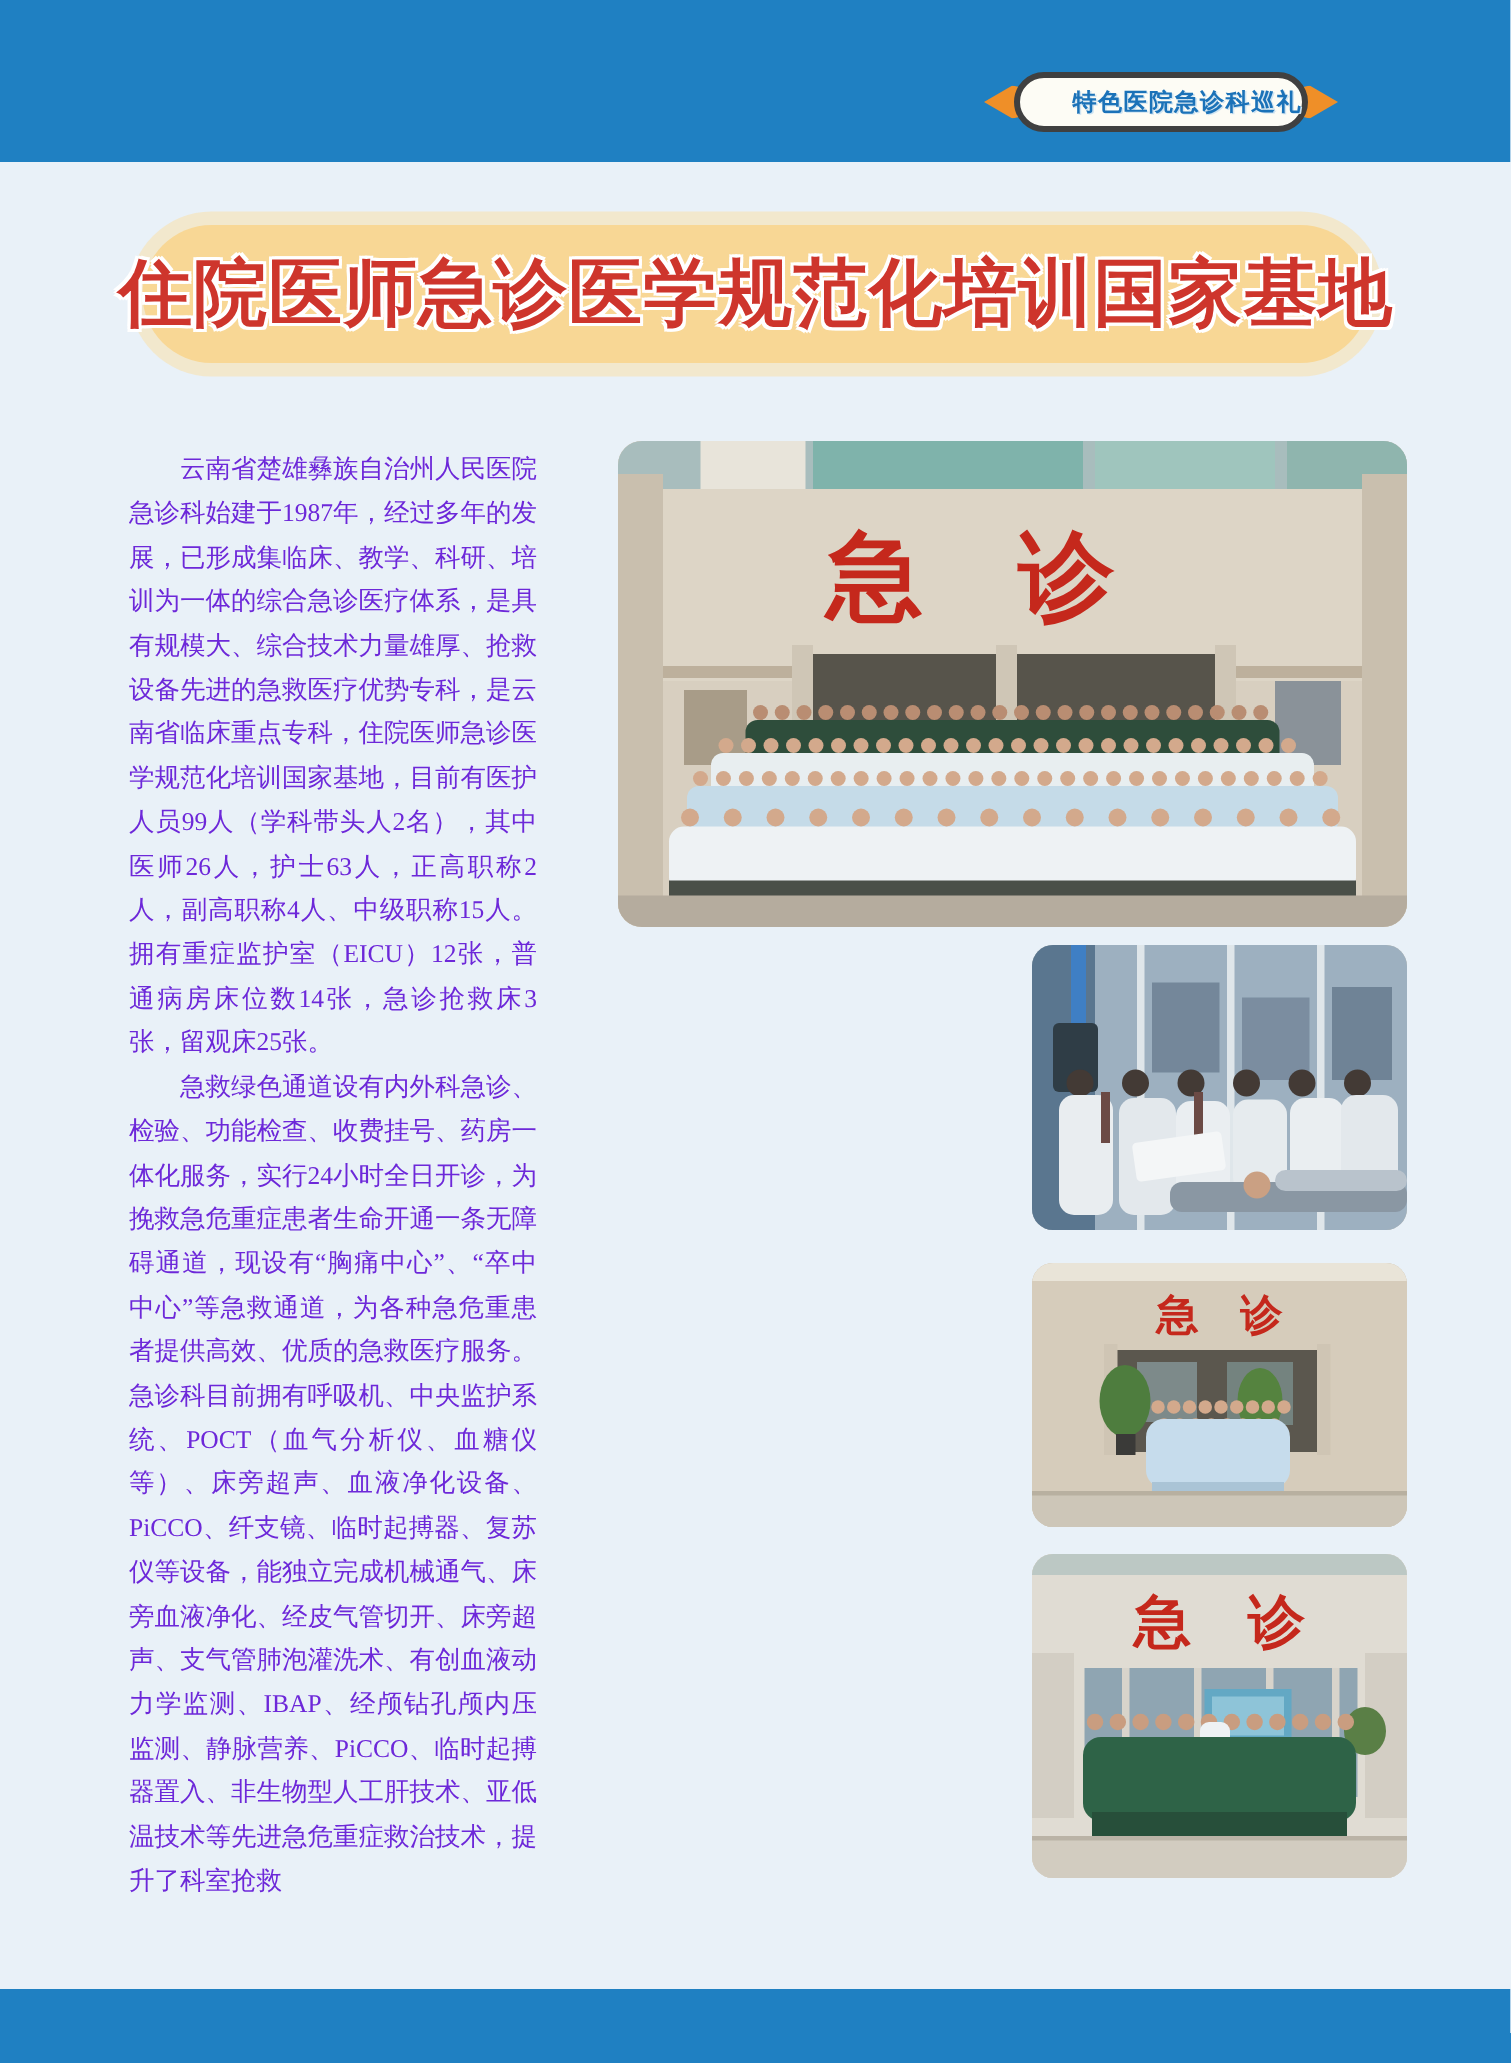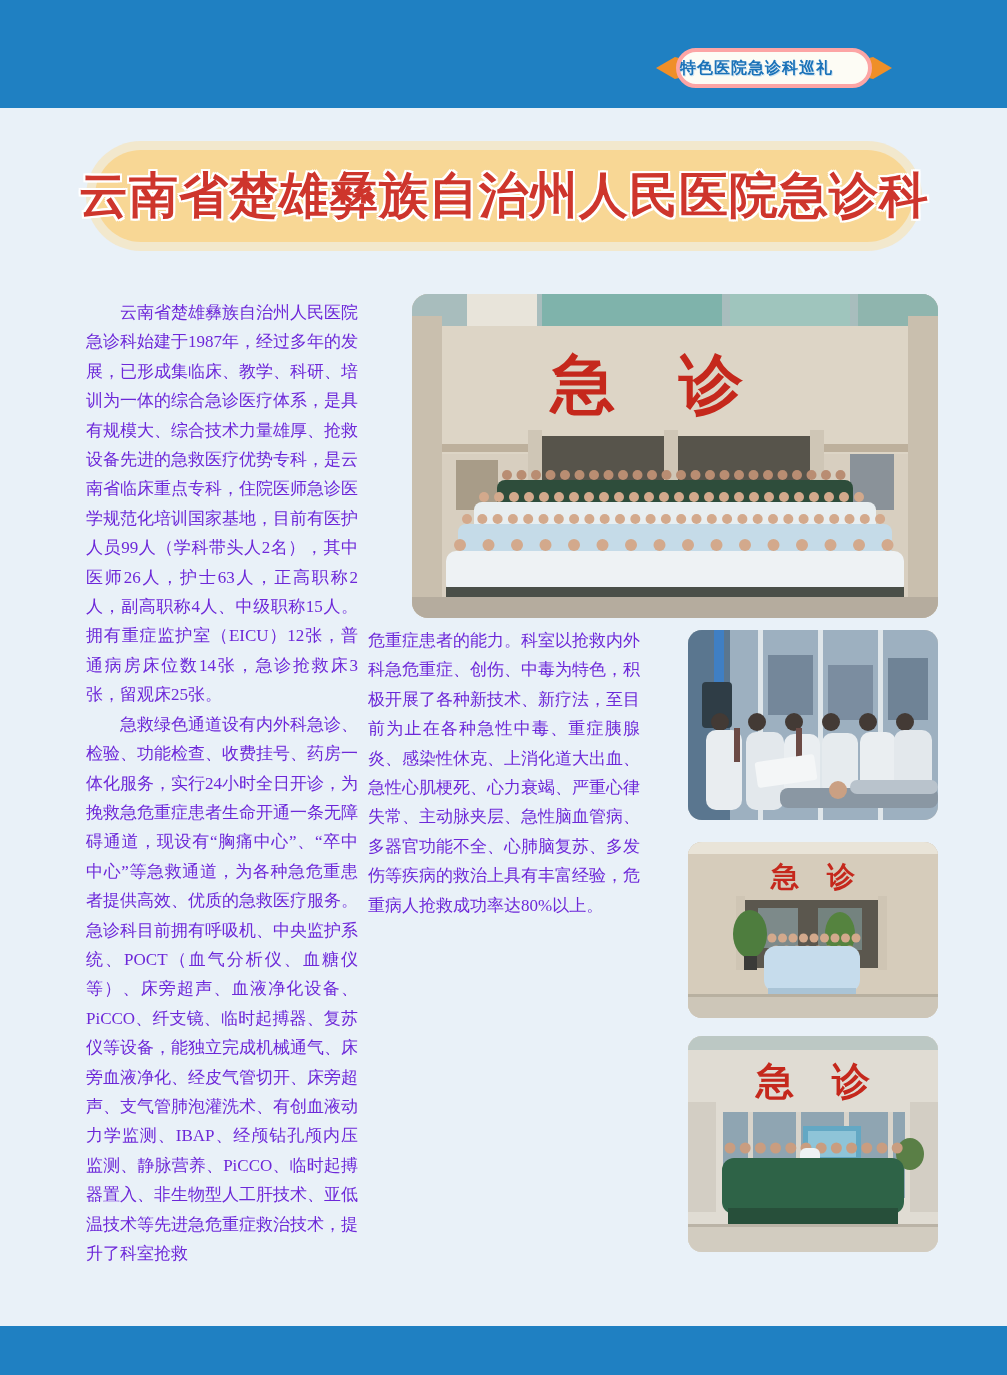--- a/index.html
+++ b/index.html
@@ -8,21 +8,21 @@
   .band{position:absolute;left:0;width:1007px;background:#1f80c2;}
   .band.top{top:0;height:108px;}
   .band.bottom{top:1326px;height:49px;}
 
   
   .badge{position:absolute;left:660px;top:46px;width:228px;height:44px;}
   .wing{position:absolute;top:11px;width:42px;height:22px;background:#ef8f28;}
   .wing.left{left:-4px;clip-path:polygon(0 50%,45% 0,100% 25%,100% 75%,45% 100%);}
   .wing.right{right:-4px;clip-path:polygon(100% 50%,55% 0,0 25%,0 75%,55% 100%);}
   .badge-pill{position:absolute;left:16px;right:16px;top:2px;bottom:2px;background:#fdfcf5;
-      border:4px solid #fca5a5;border-radius:22px;display:flex;align-items:center;justify-content:flex-start;}
+      border:4px solid #404040;border-radius:22px;display:flex;align-items:center;justify-content:flex-end;}
   .badge-text{color:#1b72b8;font-weight:bold;font-size:16px;letter-spacing:1px;
       font-family:"Liberation Sans","DejaVu Sans",sans-serif;
       text-shadow:1px 1px 0 #cfe4f2;white-space:nowrap;}
 
   
   .title-banner{position:absolute;left:95px;top:150px;width:818px;height:92px;
       background:#f8d795;border-radius:48px;box-shadow:0 0 0 9px rgba(250,224,170,.55);
       display:flex;align-items:center;justify-content:center;}
   .title-banner h1{margin:0;font-size:49px;font-weight:bold;color:#ce352c;letter-spacing:1px;
       text-shadow:-2px -2px 0 #fff,2px -2px 0 #fff,-2px 2px 0 #fff,2px 2px 0 #fff,
@@ -52,21 +52,21 @@
   <div class="badge">
     <span class="wing left"></span>
     <span class="wing right"></span>
     <span class="badge-pill">
       <span class="badge-text">特色医院急诊科巡礼</span>
     </span>
   </div>
 </div>
 
 <div class="title-banner">
-  <h1>云南省楚雄彝族自治州人民医院急诊科</h1>
+  <h1>住院医师急诊医学规范化培训国家基地</h1>
 </div>
 
 <div class="photo photo-main">
   <svg viewBox="0 0 526 324" preserveAspectRatio="none">
     <rect width="526" height="324" fill="#d8cfc0"></rect>
     <rect x="0" y="0" width="526" height="38" fill="#a8bdbd"></rect>
     <rect x="55" y="0" width="70" height="32" fill="#e8e4da"></rect>
     <rect x="130" y="0" width="180" height="36" fill="#7fb3ab"></rect>
     <rect x="318" y="0" width="120" height="32" fill="#9fc5bd"></rect>
     <rect x="446" y="0" width="80" height="36" fill="#8fb5ae"></rect>
@@ -191,21 +191,20 @@
     <rect x="34" y="293" width="458" height="12" fill="#4a4f48"></rect>
     <rect x="0" y="303" width="526" height="21" fill="#b5ac9e"></rect>
   </svg>
 </div>
 
 <div class="col col-left">
   <p class="indent">云南省楚雄彝族自治州人民医院急诊科始建于1987年，经过多年的发展，已形成集临床、教学、科研、培训为一体的综合急诊医疗体系，是具有规模大、综合技术力量雄厚、抢救设备先进的急救医疗优势专科，是云南省临床重点专科，住院医师急诊医学规范化培训国家基地，目前有医护人员99人（学科带头人2名），其中医师26人，护士63人，正高职称2人，副高职称4人、中级职称15人。拥有重症监护室（EICU）12张，普通病房床位数14张，急诊抢救床3张，留观床25张。</p>
   <p class="indent">急救绿色通道设有内外科急诊、检验、功能检查、收费挂号、药房一体化服务，实行24小时全日开诊，为挽救急危重症患者生命开通一条无障碍通道，现设有“胸痛中心”、“卒中中心”等急救通道，为各种急危重患者提供高效、优质的急救医疗服务。急诊科目前拥有呼吸机、中央监护系统、POCT（血气分析仪、血糖仪等）、床旁超声、血液净化设备、PiCCO、纤支镜、临时起搏器、复苏仪等设备，能独立完成机械通气、床旁血液净化、经皮气管切开、床旁超声、支气管肺泡灌洗术、有创血液动力学监测、IBAP、经颅钻孔颅内压监测、静脉营养、PiCCO、临时起搏器置入、非生物型人工肝技术、亚低温技术等先进急危重症救治技术，提升了科室抢救</p>
 </div>
 <div class="col col-middle">
-  <p>危重症患者的能力。科室以抢救内外科急危重症、创伤、中毒为特色，积极开展了各种新技术、新疗法，至目前为止在各种急性中毒、重症胰腺炎、感染性休克、上消化道大出血、急性心肌梗死、心力衰竭、严重心律失常、主动脉夹层、急性脑血管病、多器官功能不全、心肺脑复苏、多发伤等疾病的救治上具有丰富经验，危重病人抢救成功率达80%以上。</p>
 </div>
 
 <div class="photo photo-ward">
   <svg viewBox="0 0 250 190" preserveAspectRatio="none">
     <rect width="250" height="190" fill="#9db0c0"></rect>
     <rect x="70" y="0" width="5" height="190" fill="#dfe6ea"></rect>
     <rect x="130" y="0" width="5" height="190" fill="#dfe6ea"></rect>
     <rect x="190" y="0" width="5" height="190" fill="#dfe6ea"></rect>
     <rect x="80" y="25" width="45" height="60" fill="#74879a"></rect>
     <rect x="140" y="35" width="45" height="55" fill="#7b8da0"></rect>

